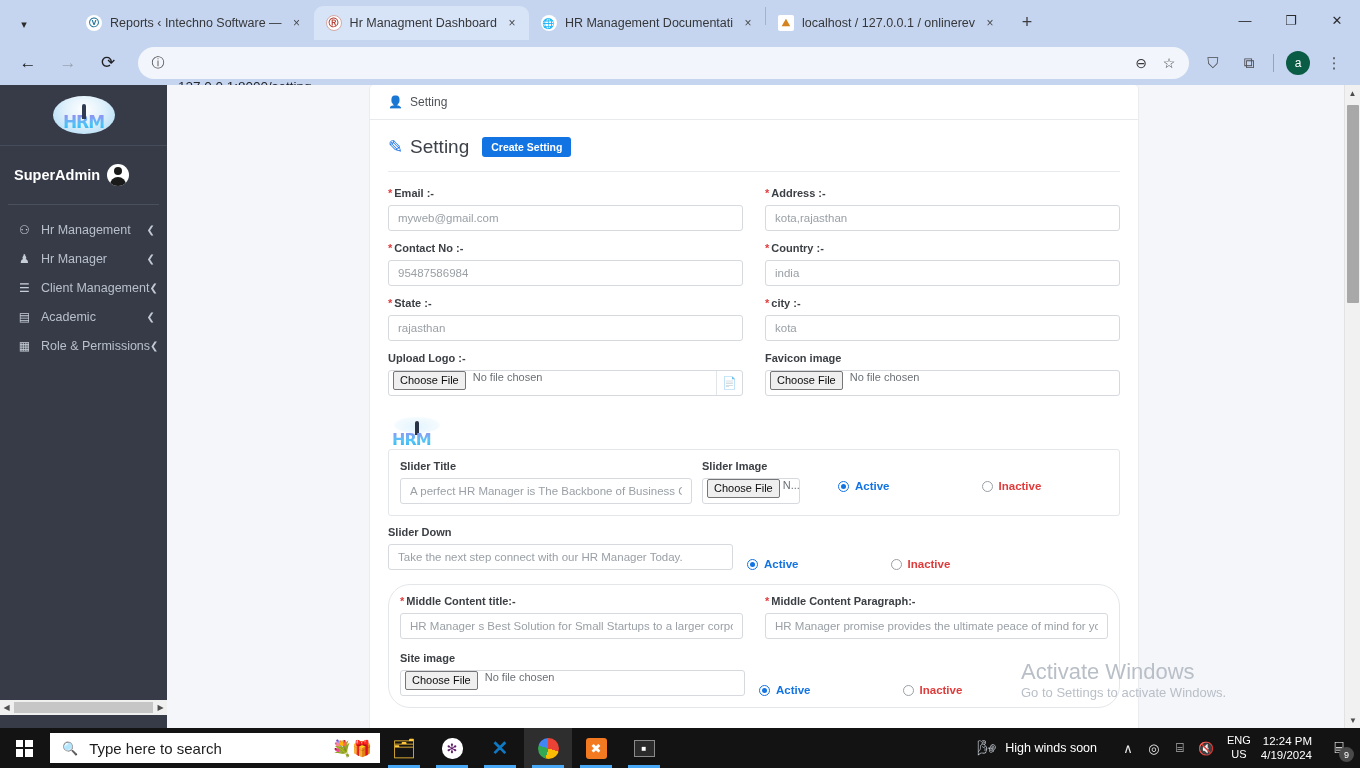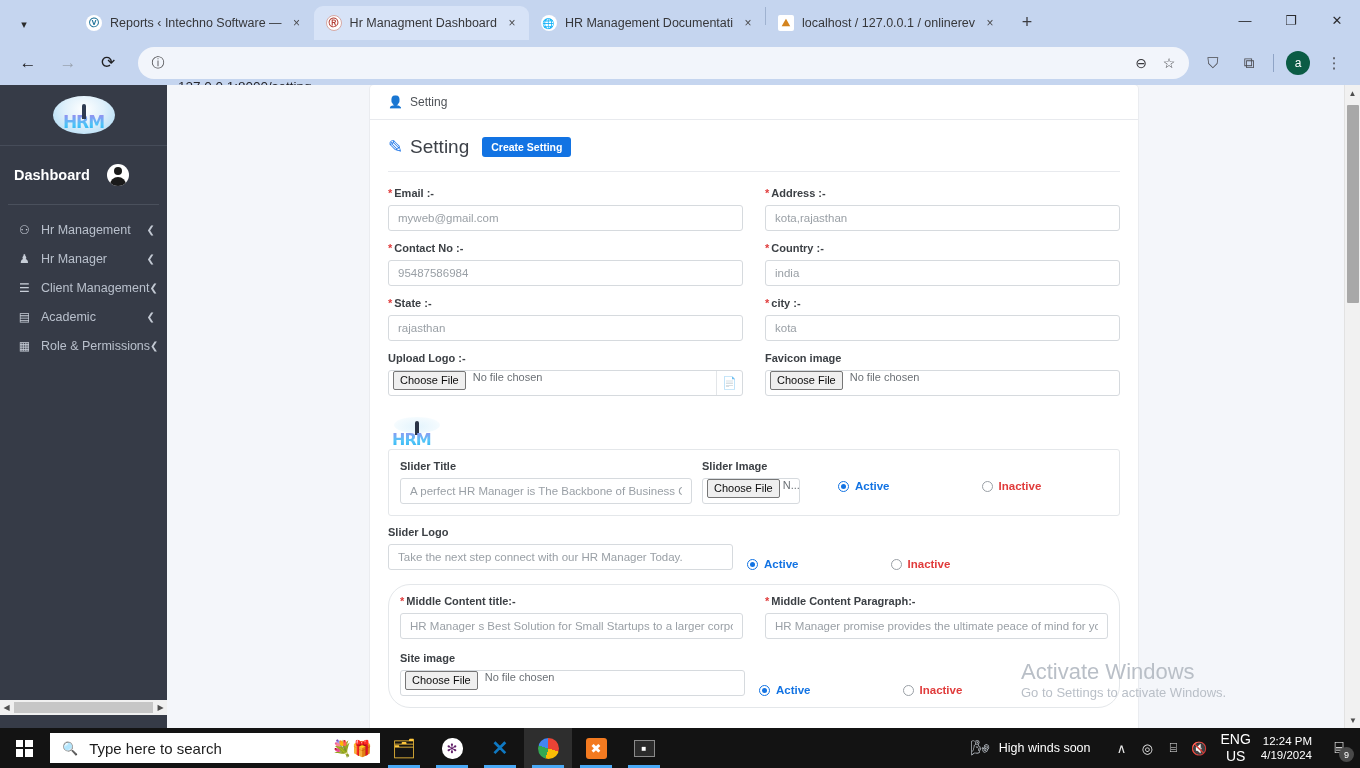--- a/index.html
+++ b/index.html
@@ -281,21 +281,21 @@
     position: relative;
   }
   .tb-app.running::after {
     content: ""; position: absolute; bottom: 0; left: 8px; width: 32px; height: 3px; background: #49a8f5;
   }
   .tb-app.active-app { background: #2e2e2e; }
   #tray { margin-left: auto; display: flex; align-items: center; height: 40px; padding-right: 4px; }
   #weather { display: flex; align-items: center; color: #ffffff; font-size: 12.5px; margin-right: 18px; }
   #weather .wicon { font-size: 15px; margin-right: 9px; color: #cfd6de; }
   .tray-ico { width: 26px; height: 40px; display: flex; align-items: center; justify-content: center; color: #e8e8e8; font-size: 13px; }
-  #lang { color: #ffffff; font-size: 14px; line-height: 1.25; text-align: center; margin: 0 10px 0 8px; }
+  #lang { color: #ffffff; font-size: 11px; line-height: 1.25; text-align: center; margin: 0 10px 0 8px; }
   #clock { color: #ffffff; font-size: 11.5px; line-height: 1.25; text-align: right; margin-right: 10px; }
   #notif { position: relative; width: 34px; height: 40px; display: flex; align-items: center; justify-content: center; }
   #notif .nicon { font-size: 16px; color: #ffffff; }
   #notif .nbadge {
     position: absolute; right: 2px; bottom: 6px; min-width: 15px; height: 15px;
     border-radius: 8px; background: #4a4a4a; color: #ffffff; font-size: 9px;
     display: flex; align-items: center; justify-content: center; padding: 0 3px;
   }
 </style>
 </head>
@@ -371,21 +371,21 @@
   <div id="sidebar">
     <div id="sidebar-logo-wrap">
       <div id="hrm-logo">
         <span class="logo-person"></span>
         <span class="hrm-text">HRM</span>
       </div>
     </div>
     <div id="sidebar-sep1"></div>
 
     <div id="sidebar-user">
-      <span class="uname">Dashboard</span>
+      <span class="uname">SuperAdmin</span>
       <span class="uavatar"></span>
     </div>
     <div id="sidebar-sep2"></div>
 
     <div id="sidebar-nav">
       <div class="nav-item">
         <span class="ni-icon">⚇</span>
         <span class="ni-label">Hr Management</span>
         <span class="ni-caret">❮</span>
       </div>
@@ -534,21 +534,21 @@
               <span class="radio-opt" style="margin-left:92px;">
                 <span class="radio-circle"></span>
                 <span class="radio-label inactive-lbl">Inactive</span>
               </span>
             </div>
           </div>
         </div>
 
         <div style="margin-top:10px;">
           <label class="flabel">
-            <span>Slider Logo</span>
+            <span>Slider Down</span>
           </label>
           <div class="sliderdown-row">
             <div class="sd-field">
               <input class="finput" placeholder="Take the next step connect with our HR Manager Today." style="">
             </div>
             <div class="radio-group" style="margin-top:0;margin-left:14px;">
               <span class="radio-opt">
                 <span class="radio-circle on"></span>
                 <span class="radio-label active-lbl">Active</span>
               </span>

